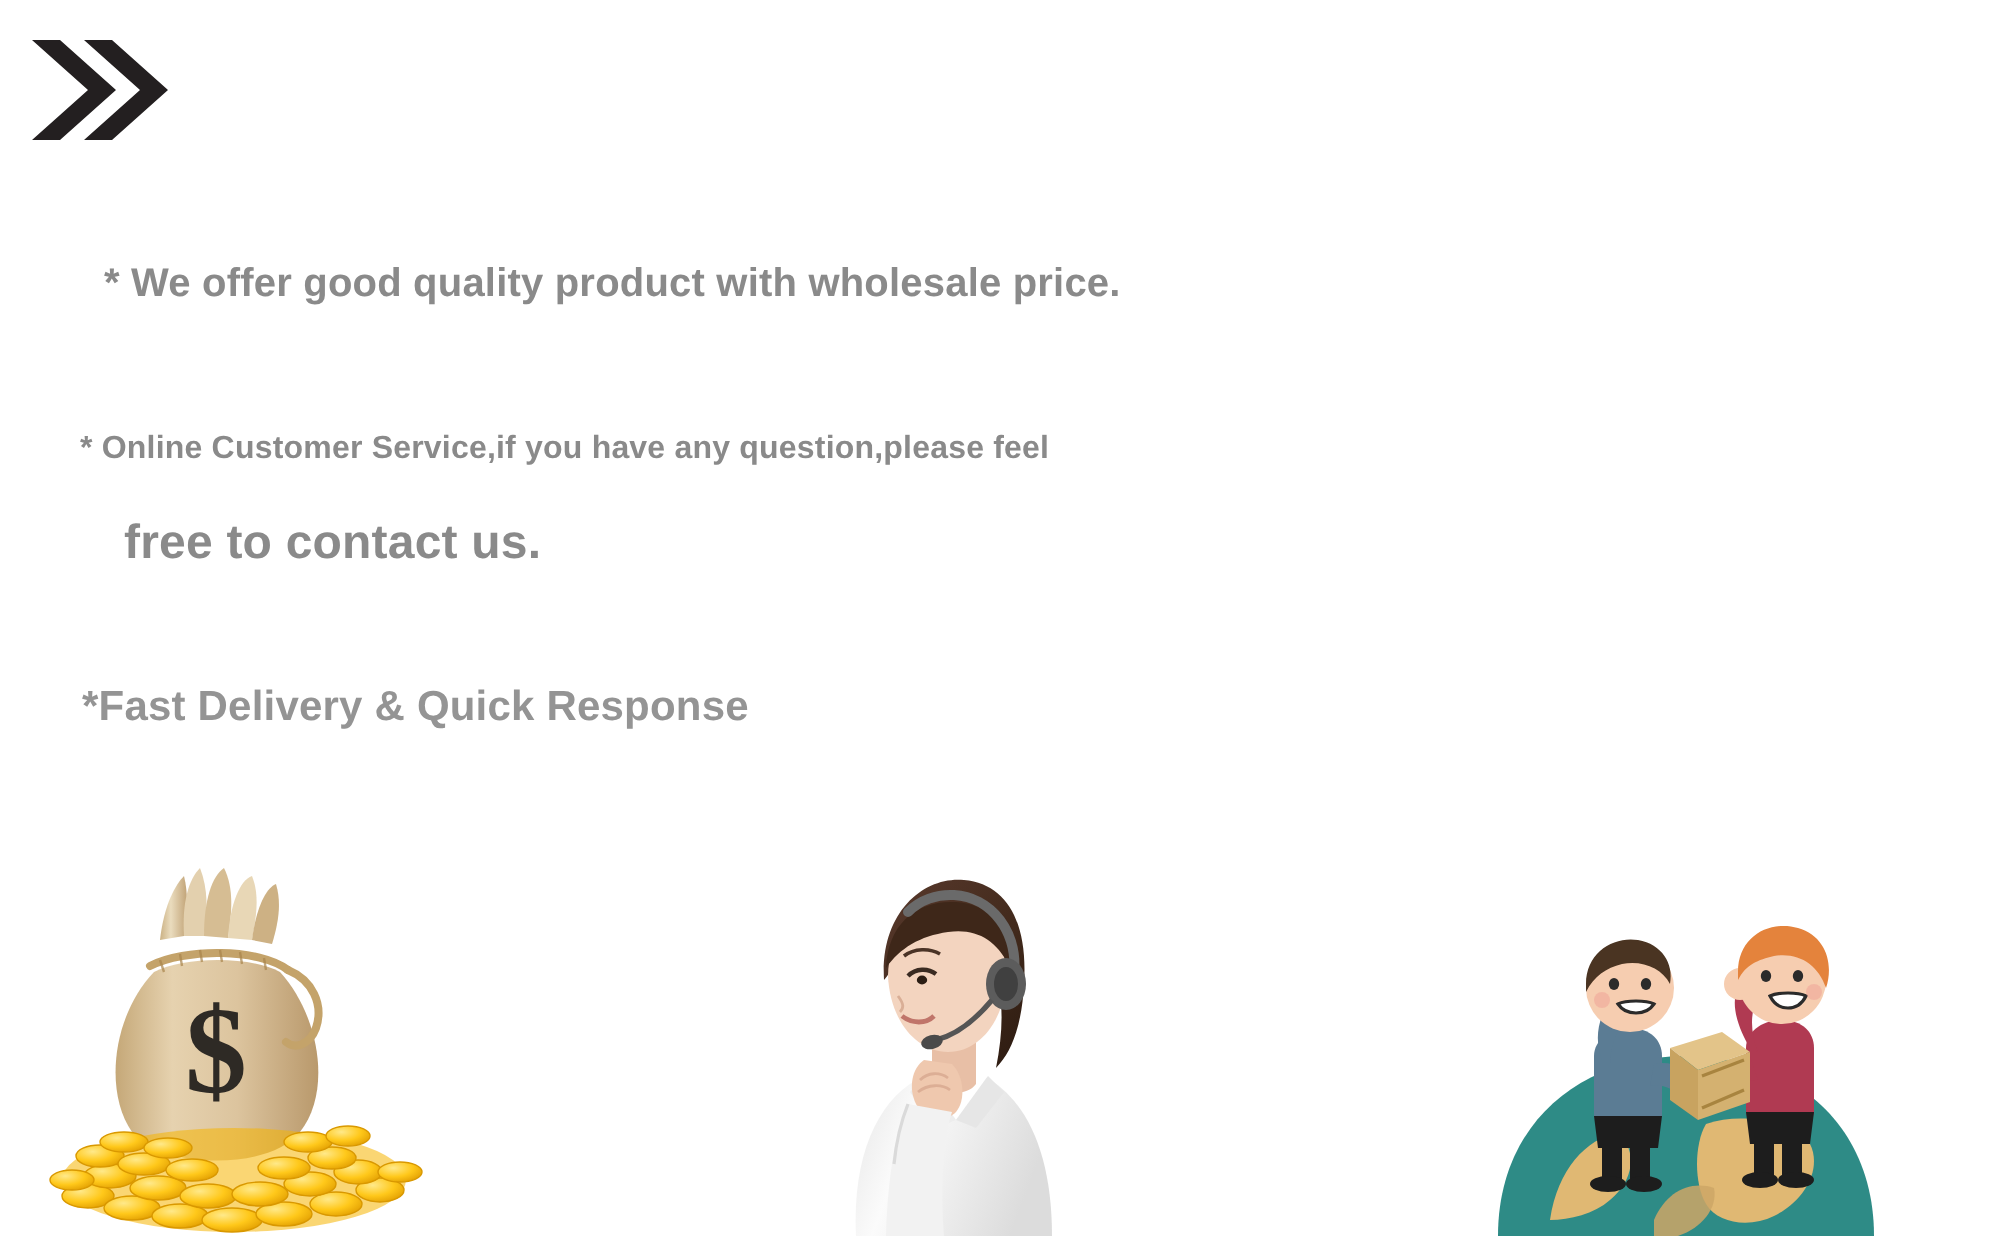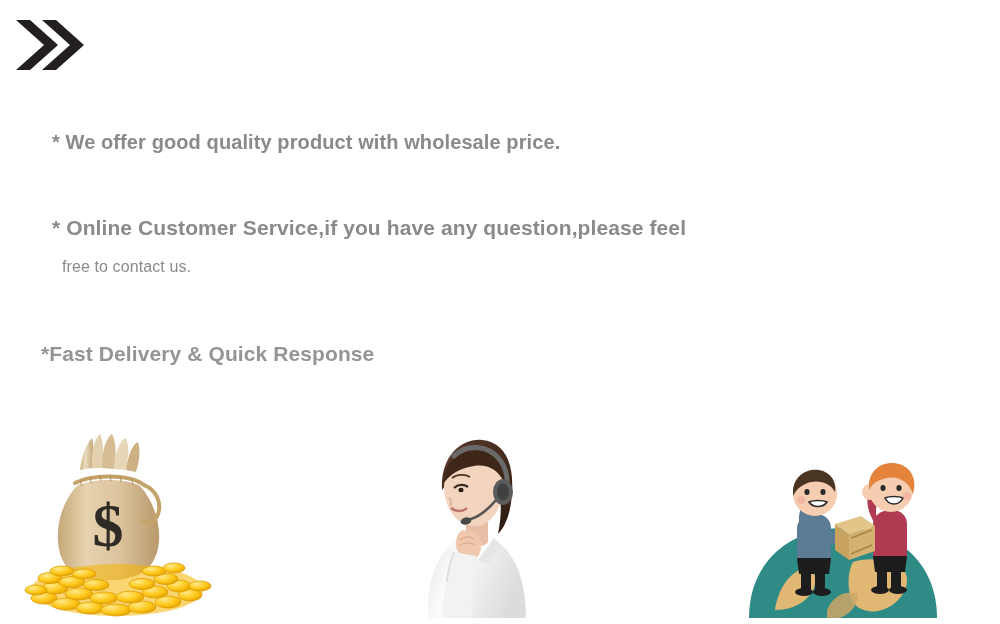--- a/index.html
+++ b/index.html
@@ -58,31 +58,31 @@
   }
   .bullet-1 {
     left: 40px;
     top: 131px;
     font-size: 20px;
     font-weight: bold;
     letter-spacing: 0.1px;
     margin-left: 12px;
   }
   .bullet-2 {
-    left: 52px;
+    left: 40px;
     top: 216px;
-    font-size: 21px;
+    font-size: 16px;
     font-weight: bold;
     letter-spacing: 0.1px;
   }
   .bullet-2b {
     left: 62px;
     top: 258px;
-    font-size: 16px;
-    font-weight: normal;
+    font-size: 24px;
+    font-weight: bold;
     letter-spacing: 0.1px;
   }
   .bullet-3 {
     left: 41px;
     top: 342px;
     font-size: 21px;
     font-weight: bold;
     color: #949494;
     letter-spacing: 0.1px;
   }

